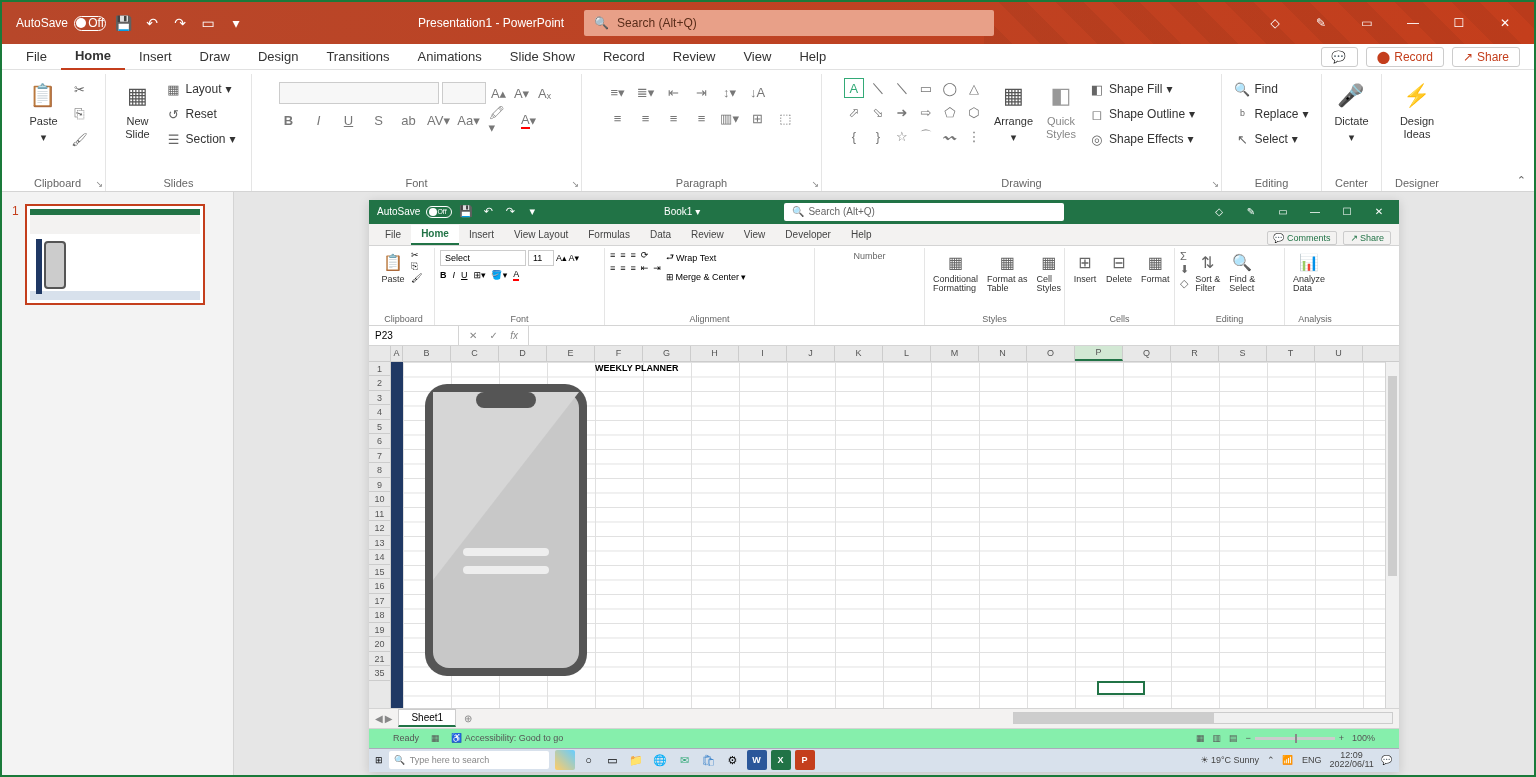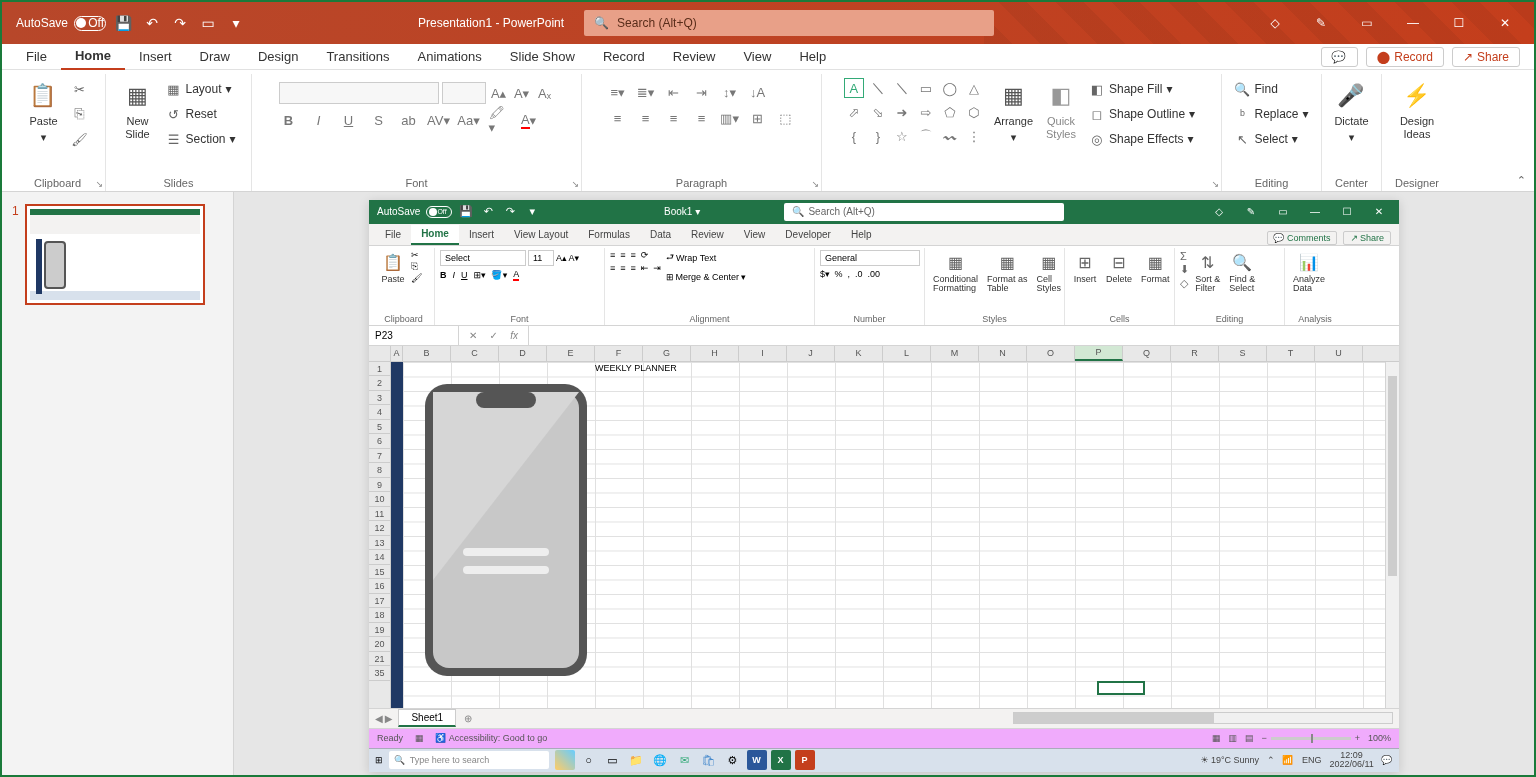--- a/index.html
+++ b/index.html
@@ -91,33 +91,33 @@
 .xl-grid { flex: 1; display: flex; overflow: hidden; position: relative; }
 .xl-colhdr { height: 16px; background: #e8e8e8; display: flex; border-bottom: 1px solid #ccc; }
 .xl-colhdr .hc { border-right: 1px solid #ccc; text-align: center; font-size: 9px; color: #555; display: flex; align-items: center; justify-content: center; }
 .xl-colhdr .hc.sel { background: #d2e8d4; border-bottom: 2px solid #217346; }
 .xl-rowhdr { width: 22px; background: #e8e8e8; border-right: 1px solid #ccc; }
 .xl-rowhdr .hr { height: 14.5px; border-bottom: 1px solid #ccc; font-size: 9px; color: #555; text-align: center; line-height: 14.5px; }
 .xl-cells { flex: 1; position: relative; background: white; }
 .xl-gridlines-v { position: absolute; inset: 0; background-image: linear-gradient(to right, #e0e0e0 1px, transparent 1px); background-size: 48px 100%; background-position: 22px 0; }
 .xl-gridlines-h { position: absolute; inset: 0; background-image: linear-gradient(to bottom, #e0e0e0 1px, transparent 1px); background-size: 100% 14.5px; }
 .xl-cell-sel { position: absolute; border: 2px solid #217346; width: 48px; height: 14.5px; }
-.xl-text { position: absolute; font-size: 9px; font-weight: normal; }
+.xl-text { position: absolute; font-size: 9px; font-weight: bold; }
 .xl-acol { position: absolute; left: 0; top: 0; width: 10px; height: 100%; background: #1f3864; }
 .xl-phone { position: absolute; }
 
 .xl-sheets { height: 20px; border-top: 1px solid #d4d4d4; display: flex; align-items: center; font-size: 10px; background: #f3f2f1; }
 .xl-sheet-nav { display: flex; gap: 2px; padding: 0 6px; color: #888; }
 .xl-sheet-tab { background: white; border: 1px solid #ccc; border-bottom: 2px solid #217346; padding: 1px 12px; height: 18px; display: flex; align-items: center; }
 .xl-sheet-add { padding: 0 8px; color: #888; }
 .xl-hscroll { flex: 1; display: flex; justify-content: flex-end; padding-right: 6px; }
 .xl-hscroll-track { width: 380px; height: 12px; background: #f0f0f0; border: 1px solid #ccc; position: relative; }
 .xl-hscroll-thumb { position: absolute; left: 0; width: 200px; height: 100%; background: #cdcdcd; }
 
-.xl-status { height: 20px; background: #f0abfc; border-top: 1px solid #d4d4d4; display: flex; align-items: center; justify-content: space-between; padding: 0 8px; font-size: 9px; color: #555; }
+.xl-status { height: 20px; background: #86efac; border-top: 1px solid #d4d4d4; display: flex; align-items: center; justify-content: space-between; padding: 0 24px; font-size: 9px; color: #555; }
 .xl-status-right { display: flex; align-items: center; gap: 8px; }
 .xl-zoom { display: flex; align-items: center; gap: 4px; }
 .xl-slider { width: 80px; height: 3px; background: #ccc; position: relative; }
 .xl-slider::before { content: ""; position: absolute; left: 50%; top: -3px; width: 2px; height: 9px; background: #888; }
 
 .xl-taskbar { height: 24px; background: #d8e1ec; border-top: 1px solid #aab; display: flex; align-items: center; padding: 0 6px; font-size: 9px; gap: 6px; }
 .xl-tb-search { background: white; height: 18px; width: 160px; border-radius: 2px; display: flex; align-items: center; padding: 0 6px; color: #888; gap: 4px; }
 .xl-tb-icons { display: flex; gap: 4px; align-items: center; }
 .xl-tb-icon { width: 20px; height: 20px; display: flex; align-items: center; justify-content: center; border-radius: 2px; font-size: 11px; }
 .xl-tb-right { margin-left: auto; display: flex; align-items: center; gap: 8px; color: #444; }
@@ -321,20 +321,21 @@
           <div class="ico">◧</div>
           <span style="white-space:pre">Quick
 Styles</span>
         </div>
       <div class="pp-col">
         <div class="pp-smbtn"><span class="ico">◧</span><span>Shape Fill</span> ▾</div>
         <div class="pp-smbtn"><span class="ico">◻</span><span>Shape Outline</span> ▾</div>
         <div class="pp-smbtn"><span class="ico">◎</span><span>Shape Effects</span> ▾</div>
       </div>
     </div>
+    <div class="pp-group-label">Drawing</div>
     <span class="dlg">↘</span>
   </div>
 
   <div class="pp-group" style="width:100px">
     <div class="pp-group-body pp-col">
       <div class="pp-smbtn">
           <span class="ico">🔍</span>
           <span>Find</span>
         </div>
       <div class="pp-smbtn"><span class="ico">ᵇ</span><span>Replace</span> ▾</div>
@@ -481,30 +482,20 @@
                 </div>
             </div>
             <div class="xl-col" style="gap:3px">
               <div class="xl-sb">⮐ <span>Wrap Text</span></div>
               <div class="xl-sb">⊞ <span>Merge &amp; Center</span> ▾</div>
             </div>
           </div>
           <div class="xl-group-label">Alignment</div>
         </div>
         <div class="xl-group" style="width:110px">
-          <div class="xl-group-body xl-col" style="gap:3px">
-            <div class="xl-box" style="width:100px">General</div>
-            <div class="xl-row" style="gap:5px">
-                <span>$▾</span>
-                <span>%</span>
-                <span>,</span>
-                <span>.0</span>
-                <span>.00</span>
-              </div>
-          </div>
           <div class="xl-group-label">Number</div>
         </div>
         <div class="xl-group" style="width:140px">
           <div class="xl-group-body">
             <div class="xl-bb">
                 <div class="ico">▦</div>
                 <span style="white-space:pre">Conditional
 Formatting</span>
               </div>
             <div class="xl-bb">

